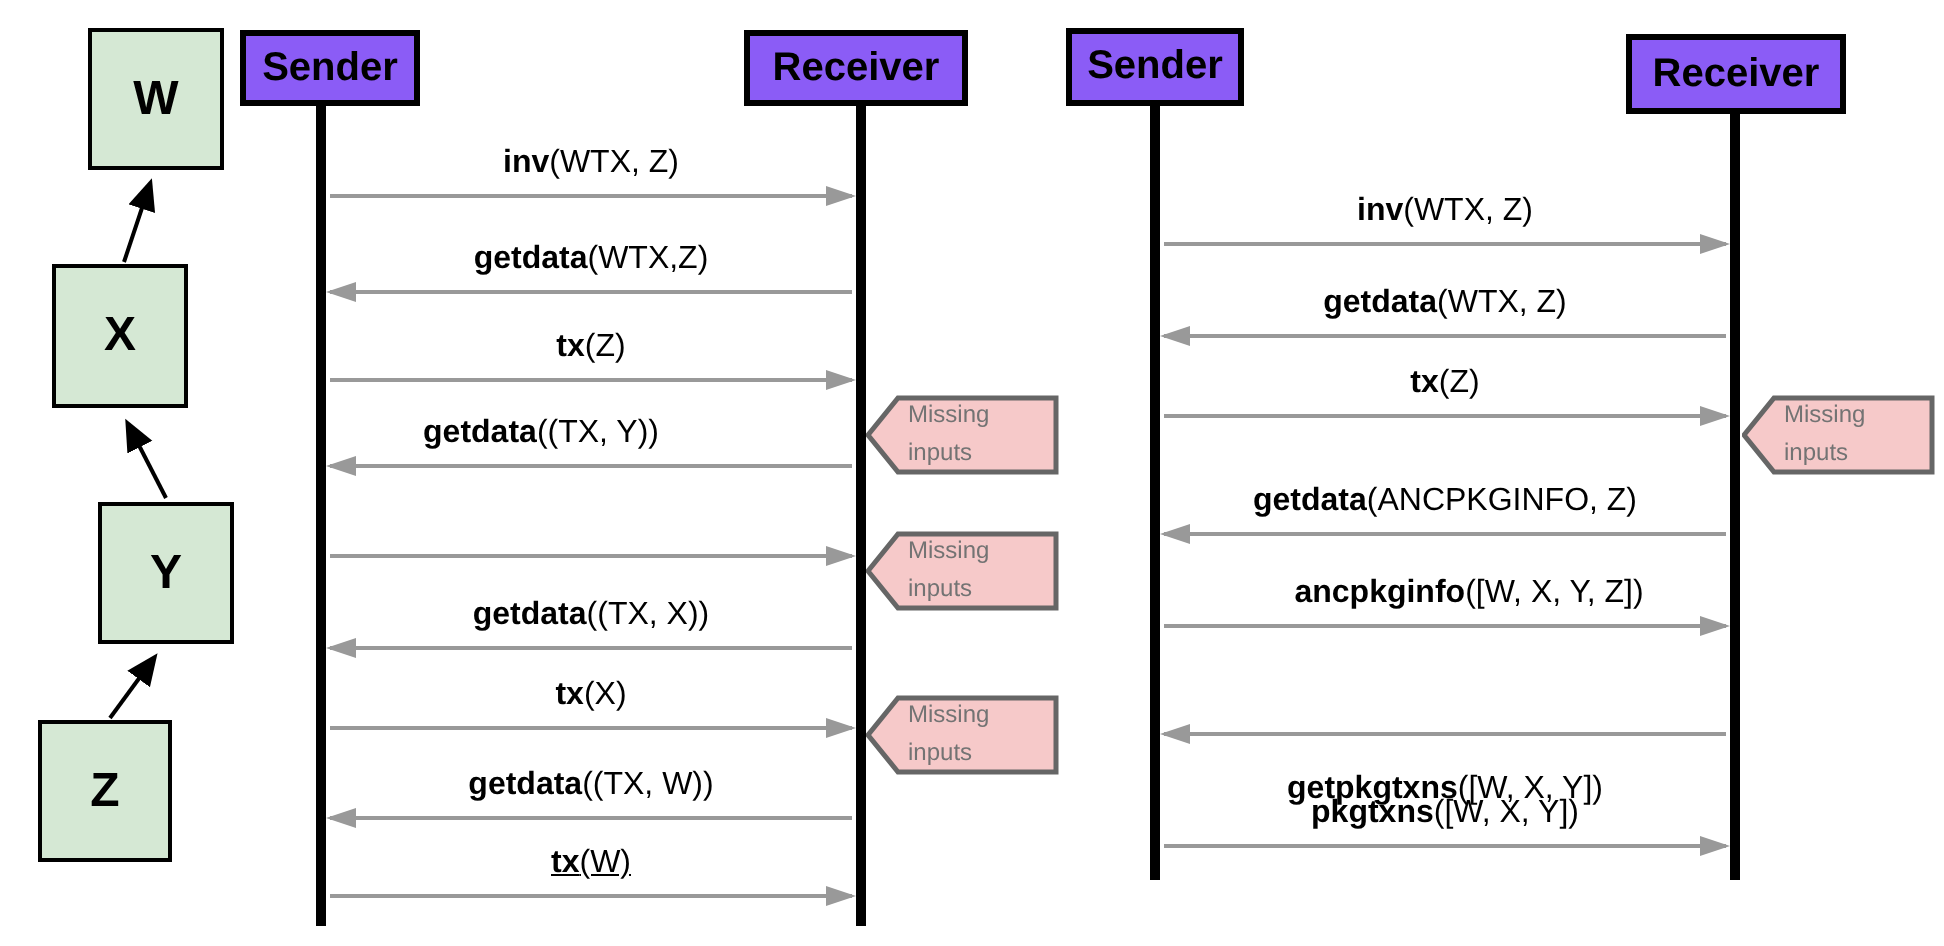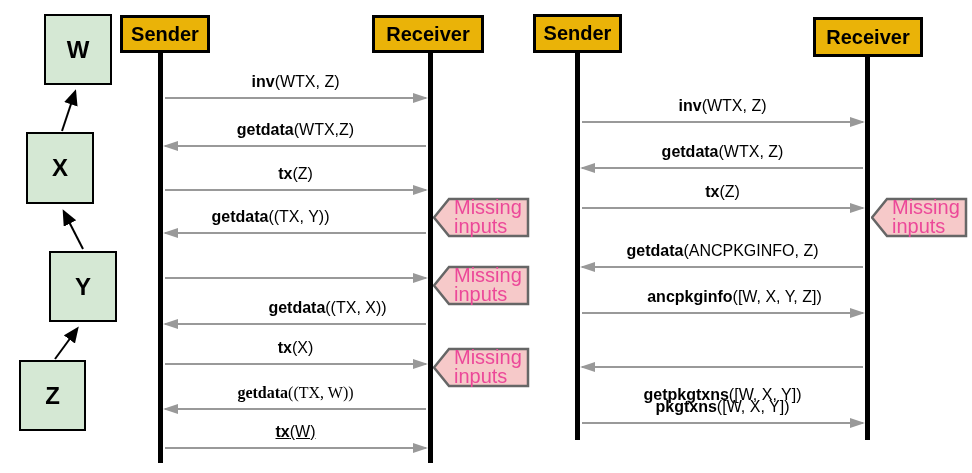--- a/index.html
+++ b/index.html
@@ -10,40 +10,40 @@
   
   .node{
     position:absolute;background:var(--node-fill,#d5e8d4);
     border:2.5px solid var(--node-border,#000);
     display:flex;align-items:center;justify-content:center;
     font-weight:bold;font-size:24px;box-sizing:border-box;
   }
   .chain-svg{position:absolute;left:0;top:0;pointer-events:none;}
   
   .hbox{
-    position:absolute;background:#eab308;border:3.5px solid #000;
+    position:absolute;background:#8b5cf6;border:3.5px solid #000;
     display:flex;align-items:center;justify-content:center;
     font-weight:bold;font-size:20px;box-sizing:border-box;white-space:nowrap;
   }
   .lifeline{position:absolute;width:5px;background:#000;}
   
   .msg-label{
     position:absolute;text-align:center;font-size:16px;height:20px;line-height:20px;
     white-space:nowrap;
   }
   .msg-label b{font-weight:bold;}
   .msg-line{position:absolute;height:2px;background:var(--arrow-gray,#999);}
   .msg-head{position:absolute;width:0;height:0;}
   .msg-head.right{border-left:15px solid var(--arrow-gray,#999);border-top:5.5px solid transparent;border-bottom:5.5px solid transparent;}
   .msg-head.left{border-right:15px solid var(--arrow-gray,#999);border-top:5.5px solid transparent;border-bottom:5.5px solid transparent;}
   
   .callout{position:absolute;width:97px;height:41px;}
   .callout svg{position:absolute;left:0;top:0;}
   .callout-text{
-    position:absolute;left:21px;top:1px;width:66px;font-size:20px;line-height:19px;color:#ec4899;
+    position:absolute;left:21px;top:1px;width:66px;font-size:12px;line-height:19px;color:#737373;
   }
 </style>
 </head>
 <body>
 
 <div id="canvas">
 
   <svg class="chain-svg" width="140" height="473">
     <defs>
       <marker id="ah" markerWidth="9" markerHeight="8" refX="6.5" refY="3.5" orient="auto">
@@ -93,33 +93,33 @@
     <div class="msg-line" style="left: 165px; width: 261px; top: 232px;"></div>
     <div class="msg-head left" style="left: 163px; top: 227.5px;"></div>
     <div class="msg-line" style="left: 165px; width: 261px; top: 277px;"></div>
     <div class="msg-head right" style="left: 413px; top: 272.5px;"></div>
     <div class="callout" style="left: 433px; top: 264.5px;">
       <svg width="97" height="41">
         <polygon points="1,20.5 16,2 95,2 95,39 16,39" fill="#f6c9c9" stroke="#666666" stroke-width="2.5"></polygon>
       </svg>
       <div class="callout-text">Missing inputs</div>
     </div>
-    <div class="msg-label" style="left: 163px; width: 265px; top: 298px; padding-left: 32px;"><b>getdata</b><span>((TX, X))</span></div>
+    <div class="msg-label" style="left: 163px; width: 265px; top: 298px;"><b>getdata</b><span>((TX, X))</span></div>
     <div class="msg-line" style="left: 165px; width: 261px; top: 323px;"></div>
     <div class="msg-head left" style="left: 163px; top: 318.5px;"></div>
     <div class="msg-label" style="left: 163px; width: 265px; top: 338px;"><b>tx</b><span>(X)</span></div>
     <div class="msg-line" style="left: 165px; width: 261px; top: 363px;"></div>
     <div class="msg-head right" style="left: 413px; top: 358.5px;"></div>
     <div class="callout" style="left: 433px; top: 346.5px;">
       <svg width="97" height="41">
         <polygon points="1,20.5 16,2 95,2 95,39 16,39" fill="#f6c9c9" stroke="#666666" stroke-width="2.5"></polygon>
       </svg>
       <div class="callout-text">Missing inputs</div>
     </div>
-    <div class="msg-label" style="left: 163px; width: 265px; top: 383px; font-family: Liberation Serif, serif;"><b>getdata</b><span>((TX, W))</span></div>
+    <div class="msg-label" style="left: 163px; width: 265px; top: 383px;"><b>getdata</b><span>((TX, W))</span></div>
     <div class="msg-line" style="left: 165px; width: 261px; top: 408px;"></div>
     <div class="msg-head left" style="left: 163px; top: 403.5px;"></div>
     <div class="msg-label" style="left: 163px; width: 265px; top: 422px; text-decoration: underline;"><b>tx</b><span>(W)</span></div>
     <div class="msg-line" style="left: 165px; width: 261px; top: 447px;"></div>
     <div class="msg-head right" style="left: 413px; top: 442.5px;"></div>
     <div class="msg-label" style="left: 580px; width: 285px; top: 96px;"><b>inv</b><span>(WTX, Z)</span></div>
     <div class="msg-line" style="left: 582px; width: 281px; top: 121px;"></div>
     <div class="msg-head right" style="left: 850px; top: 116.5px;"></div>
     <div class="msg-label" style="left: 580px; width: 285px; top: 142px;"><b>getdata</b><span>(WTX, Z)</span></div>
     <div class="msg-line" style="left: 582px; width: 281px; top: 167px;"></div>

